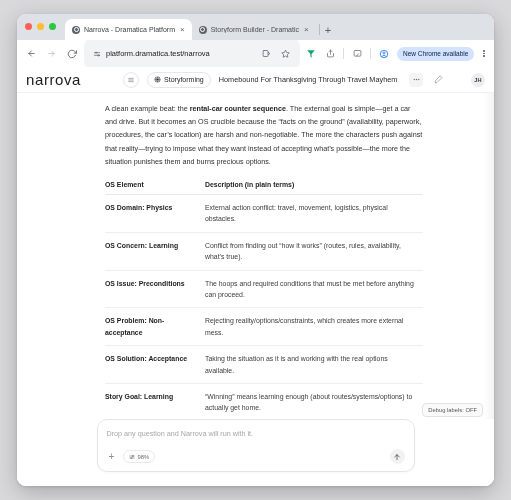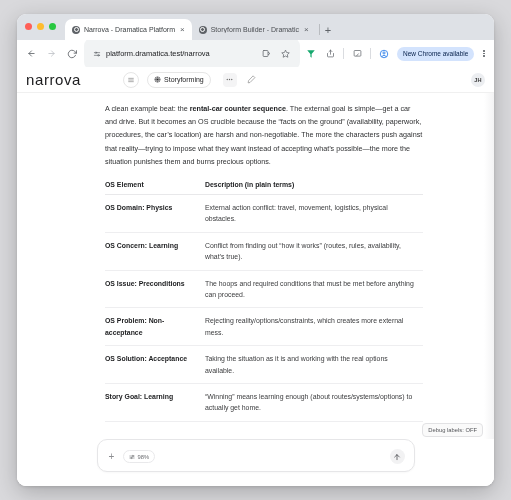--- a/index.html
+++ b/index.html
@@ -492,20 +492,21 @@
         </span>
         <span class="hbtn-pill">
           <span style="display:flex;">
             <svg width="7" height="7" viewBox="0 0 24 24" fill="none" stroke="#1d1d1f" stroke-width="1.8">
                 <circle cx="12" cy="12" r="9"></circle>
                 <path d="M12 3v18M3 12h18M5.5 6.5l13 11M18.5 6.5l-13 11"></path>
               </svg>
           </span>
           <span>Storyforming</span>
         </span>
+        <span class="doc-title">Homebound For Thanksgiving Through Travel Mayhem</span>
         <span class="hbtn-sq" style="margin-left:4px;">
           <svg width="9" height="9" viewBox="0 0 24 24" fill="currentColor">
               <circle cx="6" cy="12" r="1.8"></circle>
               <circle cx="12" cy="12" r="1.8"></circle>
               <circle cx="18" cy="12" r="1.8"></circle>
             </svg>
         </span>
         <span class="hbtn-sq plain">
           <svg width="9" height="9" viewBox="0 0 24 24" fill="none" stroke="currentColor" stroke-width="1.8" stroke-linecap="round" stroke-linejoin="round">
               <path d="M17 3l4 4L8 20l-5 1 1-5z"></path>
@@ -556,20 +557,21 @@
             </table>
 
           </div>
         </div>
         <div class="right-fade"></div>
       </div>
 
       <div class="composer-area" style="position:relative;">
         <div class="debug-badge" style="bottom:auto; top:-16px; right:11px;">Debug labels: OFF</div>
         <div class="composer">
+          <div class="composer-ph">Drop any question and Narrova will run with it.</div>
           <div class="composer-row">
             <span class="plus">+</span>
             <span class="pct-pill">
               <span style="display:flex;">
                 <svg width="6" height="6" viewBox="0 0 24 24" fill="none" stroke="currentColor" stroke-width="2.2" stroke-linecap="round">
                     <line x1="3" y1="8" x2="21" y2="8"></line>
                     <line x1="3" y1="16" x2="21" y2="16"></line>
                     <circle cx="15" cy="8" r="2.4" fill="#fff"></circle>
                     <circle cx="9" cy="16" r="2.4" fill="#fff"></circle>
                   </svg>

